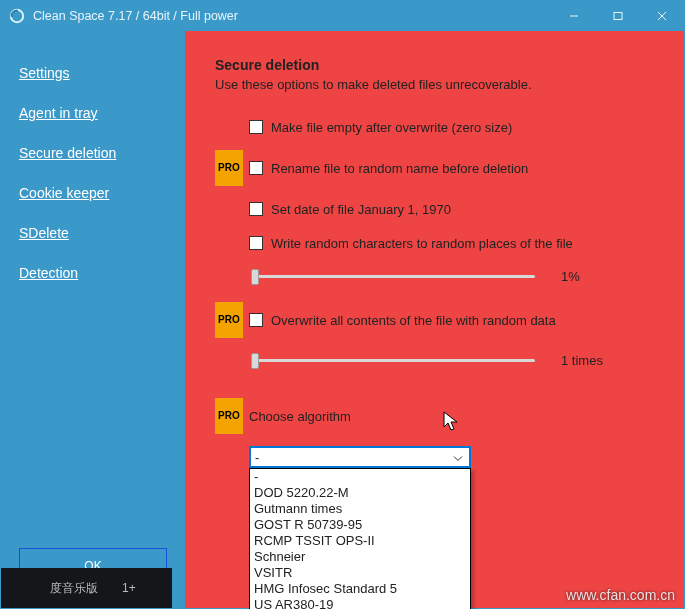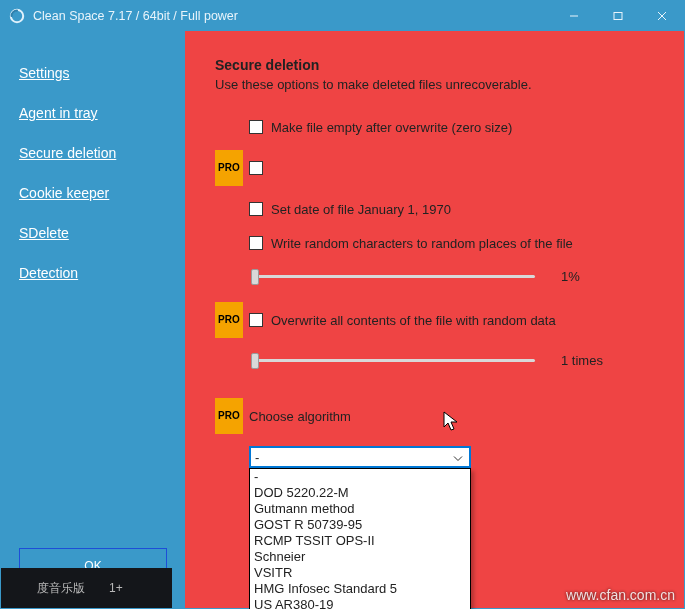--- a/index.html
+++ b/index.html
@@ -200,21 +200,21 @@
   .taskbar-bg {
     position: absolute;
     left: 1px; bottom: 1px;
     width: 171px; height: 40px;
     background: #14161a;
     z-index: 5;
     display: flex;
     align-items: center;
     color: #b8b8b8;
     font-size: 12px;
-    padding-left: 36px;
+    padding-left: 49px;
     gap: 24px;
   }
 </style>
 </head>
 <body>
 
 <div class="window">
 
   <div class="titlebar">
     <span class="app-icon">
@@ -264,20 +264,21 @@
         <span class="pro-slot"></span>
         <span class="chk"></span>
         <span class="opt-label">Make file empty after overwrite (zero size)</span>
       </div>
 
       <div class="row">
         <span class="pro-slot">
             <span class="pro-badge">PRO</span>
           </span>
         <span class="chk"></span>
+        <span class="opt-label">Rename file to random name before deletion</span>
       </div>
 
       <div class="row">
         <span class="pro-slot"></span>
         <span class="chk"></span>
         <span class="opt-label">Set date of file January 1, 1970</span>
       </div>
 
       <div class="row">
         <span class="pro-slot"></span>
@@ -321,21 +322,21 @@
           <span>-</span>
           <span class="chev">
             <svg width="10" height="6" viewBox="0 0 10 6">
                 <path d="M1 1 L5 5 L9 1" fill="none" stroke="#333" stroke-width="1"></path>
               </svg>
           </span>
         </div>
         <div class="algo-list" id="algo-list">
             <div class="algo-item">-</div>
             <div class="algo-item">DOD 5220.22-M</div>
-            <div class="algo-item">Gutmann method</div>
+            <div class="algo-item">Gutmann times</div>
             <div class="algo-item">GOST R 50739-95</div>
             <div class="algo-item">RCMP TSSIT OPS-II</div>
             <div class="algo-item">Schneier</div>
             <div class="algo-item">VSITR</div>
             <div class="algo-item">HMG Infosec Standard 5</div>
             <div class="algo-item">US AR380-19</div>
             <div class="algo-item">US 5020</div>
             <div class="algo-item">CPRNG</div>
             <div class="algo-item hl">-</div>
           </div>

